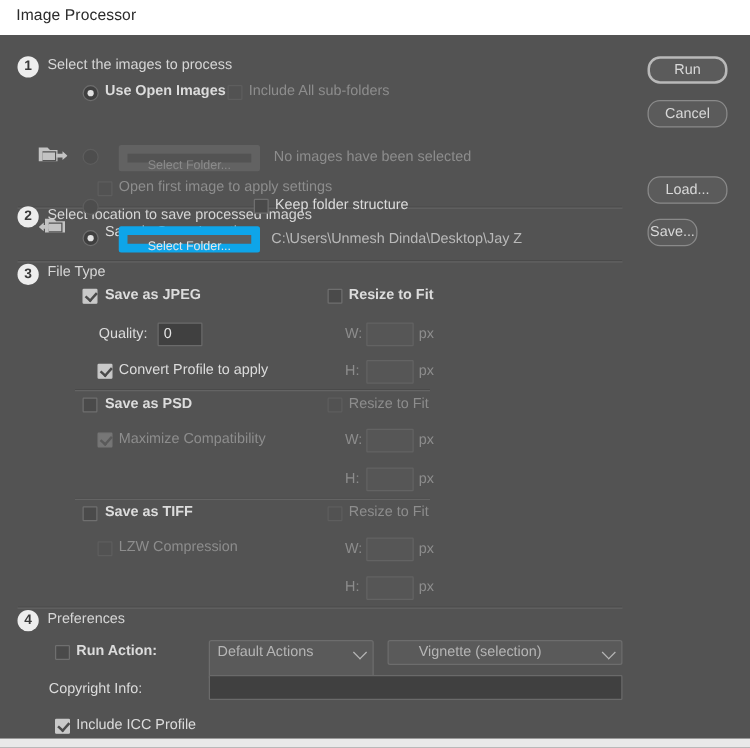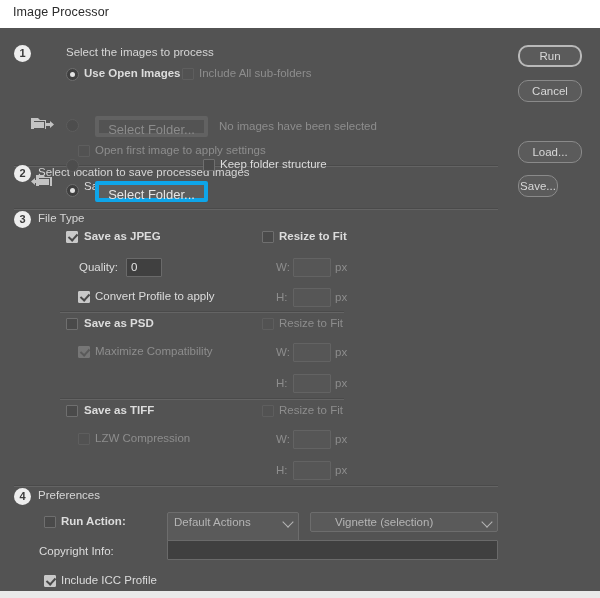--- a/index.html
+++ b/index.html
@@ -84,22 +84,22 @@
   .pill{
     position:absolute;box-sizing:border-box;
     border-radius:10px;background:#5b5b5b;border:1px solid #8a8a8a;
     color:#d8d8d8;font-size:11.5px;text-align:center;
   }
   .pill.focus{border:2px solid #b9b9b9;}
 
   
   .rbtn{
     position:absolute;box-sizing:border-box;
-    background:#5d5d5d;border:4px solid #0ea5e9;border-radius:2px;
-    color:#e4e4e4;font-size:13px;text-align:center;
+    background:#5d5d5d;border:7px solid #0ea5e9;border-radius:2px;
+    color:#e4e4e4;font-size:10px;text-align:center;
   }
   .rbtn.dis{background:#535353;border-color:#626262;color:#8b8b8b;}
 
   
   .inp{
     position:absolute;box-sizing:border-box;
     background:#404040;border:1px solid #6a6a6a;border-radius:1px;
     color:#e4e4e4;font-size:11.5px;
     padding:0 4px;line-height:17px;
   }
@@ -132,21 +132,21 @@
 
   <div class="dialog">
   <div class="dialog-inner">
 
     <div class="pill focus" style="left:518px;top:17px;width:64px;height:22px;line-height:19px;">Run</div>
     <div class="pill" style="left:518px;top:52px;width:64px;height:22px;line-height:20px;">Cancel</div>
     <div class="pill" style="left:518px;top:113px;width:64px;height:22px;line-height:20px;">Load...</div>
     <div class="pill" style="left:518px;top:147px;width:40px;height:22px;line-height:20px;">Save...</div>
 
     <div class="badge" style="left:14px;top:17px;">1</div>
-    <div class="steptitle" style="left:38px;top:18px;margin-left:28px;">Select the images to process</div>
+    <div class="steptitle" style="left:38px;top:18px;">Select the images to process</div>
 
     <div class="radio on" style="left:66px;top:40px;"></div>
     <div class="lbl" style="left:84px;top:39px;font-weight:bold;">Use Open Images</div>
 
     <div class="cb dis" style="left:182px;top:40px;"></div>
     <div class="lbl dim" style="left:199px;top:39px;">Include All sub-folders</div>
 
     <svg class="ficon" style="left:30px;top:87px;" width="24" height="18" viewBox="0 0 24 18">
       <path d="M1 3h7l2 2h6v9H1z" fill="#c3c3c3"></path>
       <rect x="4" y="6" width="11" height="8" fill="#535353"></rect>
@@ -174,20 +174,21 @@
 
     <svg class="ficon" style="left:31px;top:143px;" width="24" height="18" viewBox="0 0 24 18">
       <path d="M5 4h7l2 2h7v9H5z" fill="#c3c3c3"></path>
       <rect x="8" y="7" width="11" height="8" fill="#535353"></rect>
       <path d="M8 8h10v6H8z" fill="#c3c3c3"></path>
       <path d="M8 9l-4 0 0-2-4 3.5 4 3.5 0-2 4 0z" fill="#c3c3c3"></path>
     </svg>
 
     <div class="radio on" style="left:66px;top:156px;"></div>
     <div class="rbtn" style="left:95px;top:153px;width:113px;height:21px;line-height:19px;">Select Folder...</div>
+    <div class="lbl mid" style="left:217px;top:157px;">C:\Users\Unmesh Dinda\Desktop\Jay Z</div>
 
     <div class="sep" style="top:180px;"></div>
 
     <div class="badge" style="left:14px;top:183px;">3</div>
     <div class="steptitle" style="left:38px;top:184px;">File Type</div>
 
     <div class="cb on" style="left:66px;top:203px;"></div>
     <div class="lbl" style="left:84px;top:202px;font-weight:bold;">Save as JPEG</div>
 
     <div class="lbl" style="left:79px;top:233px;">Quality:</div>

